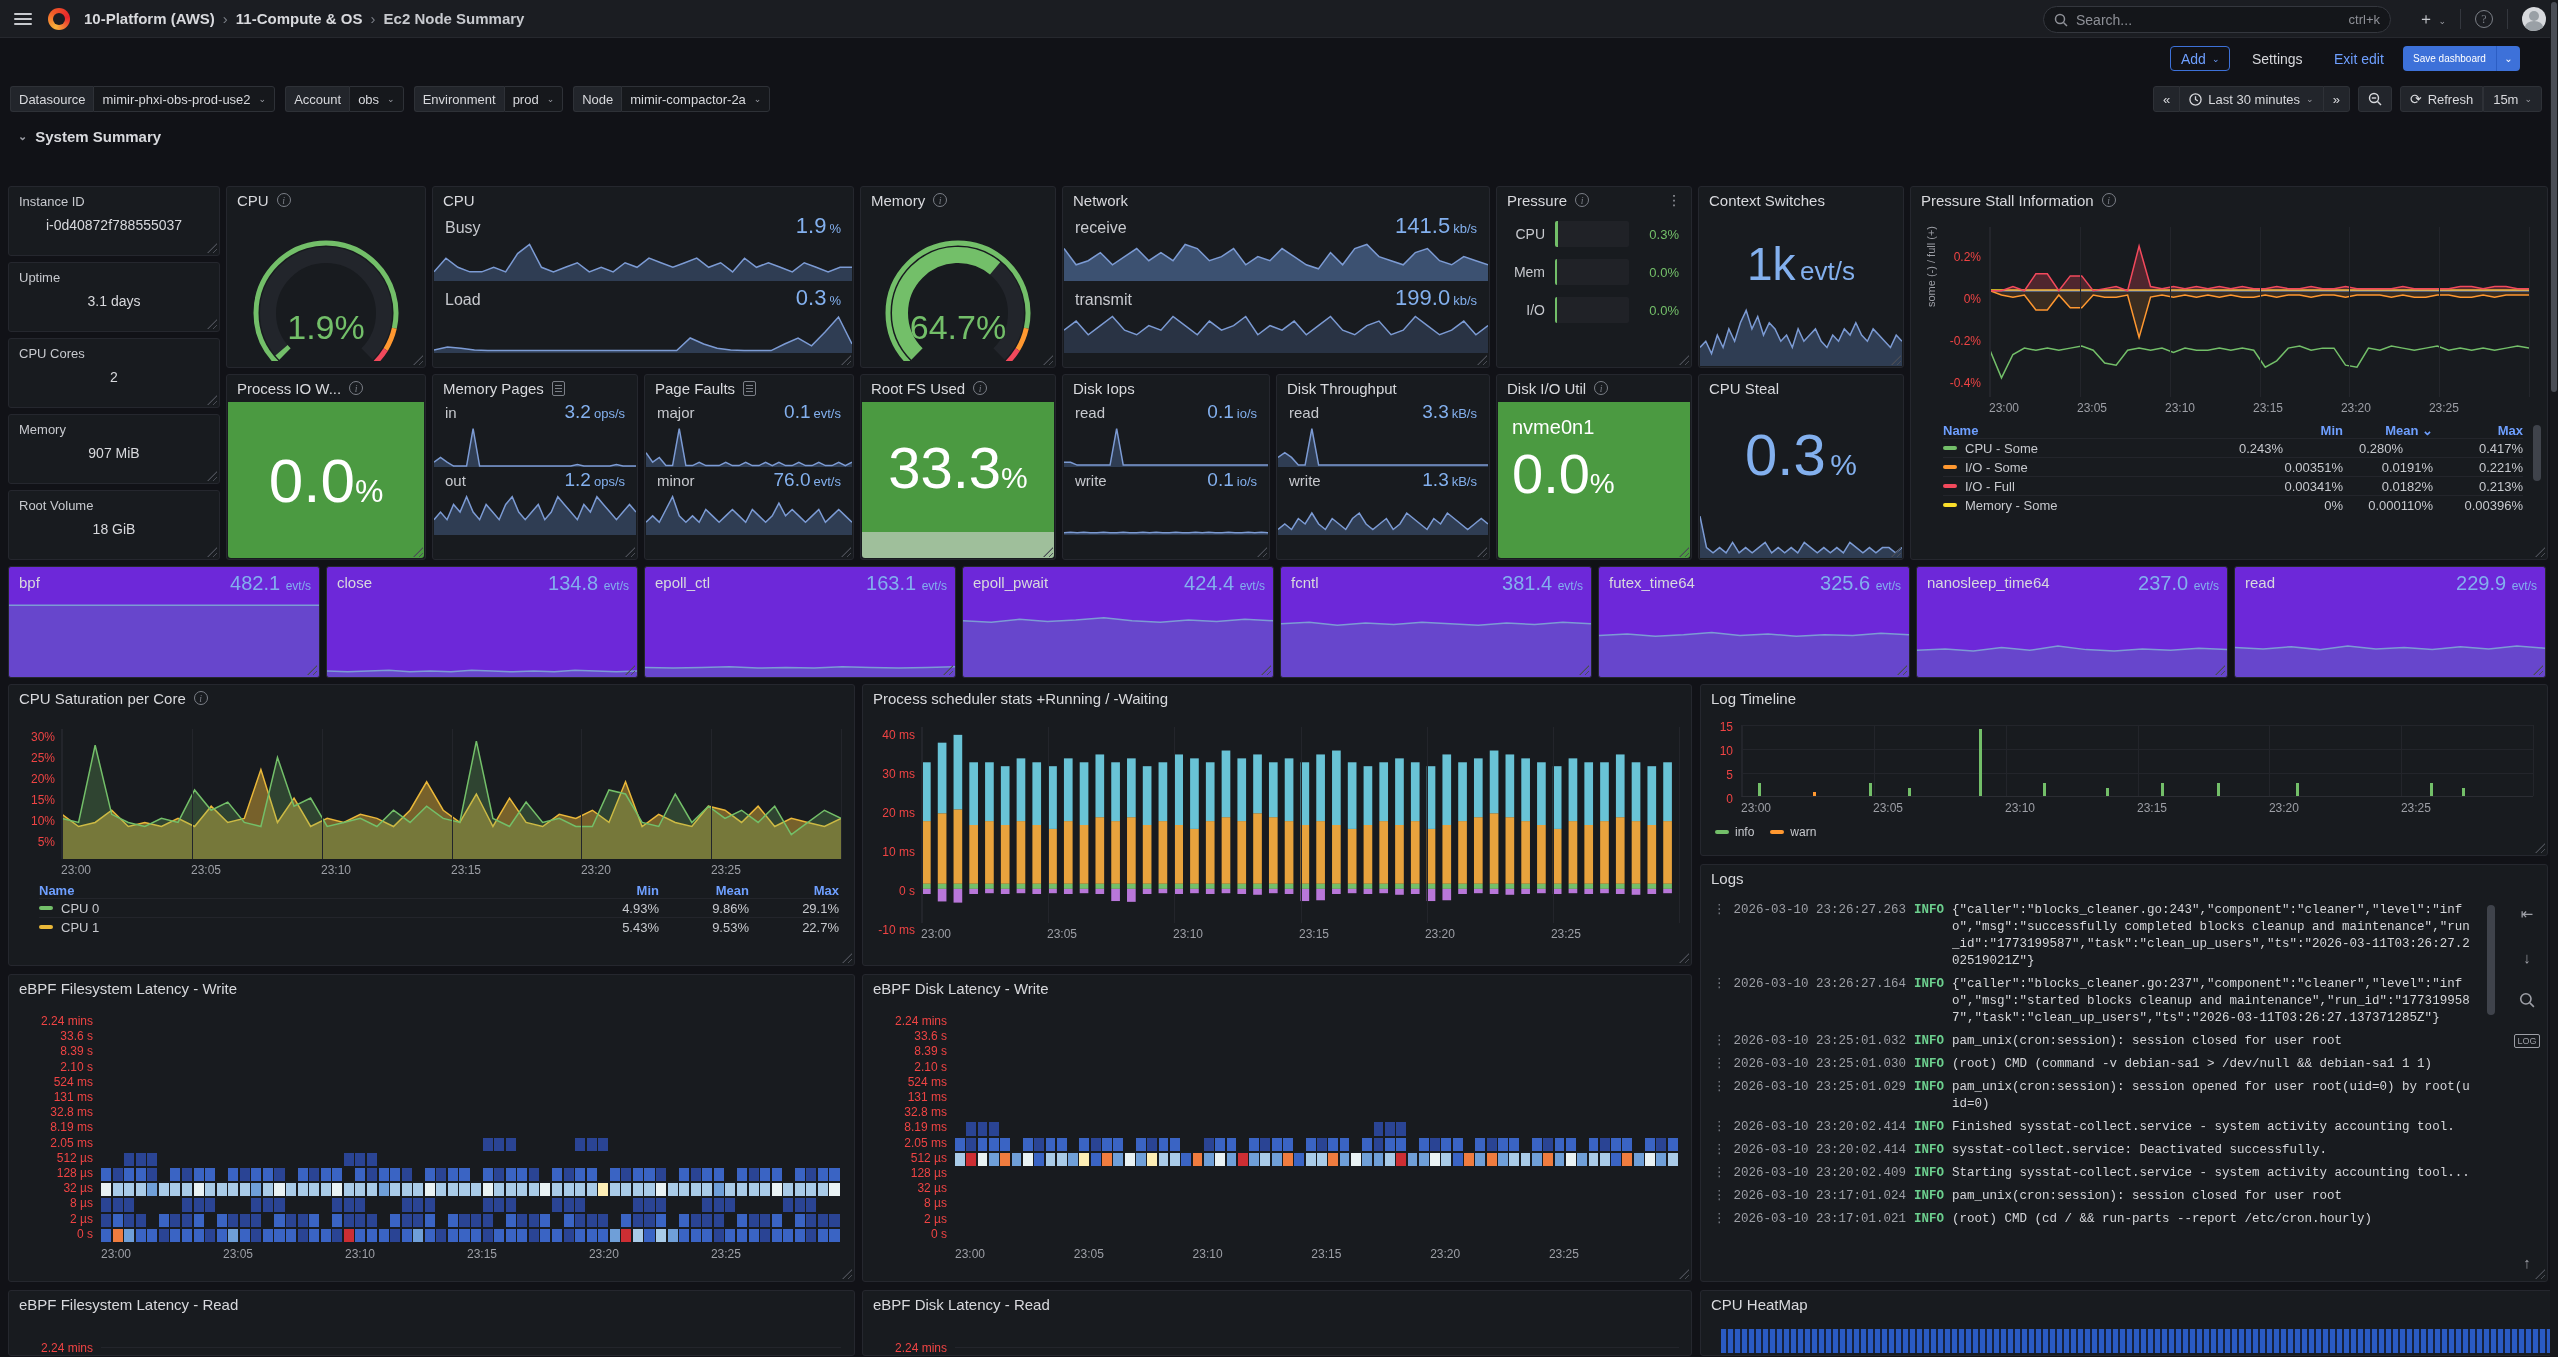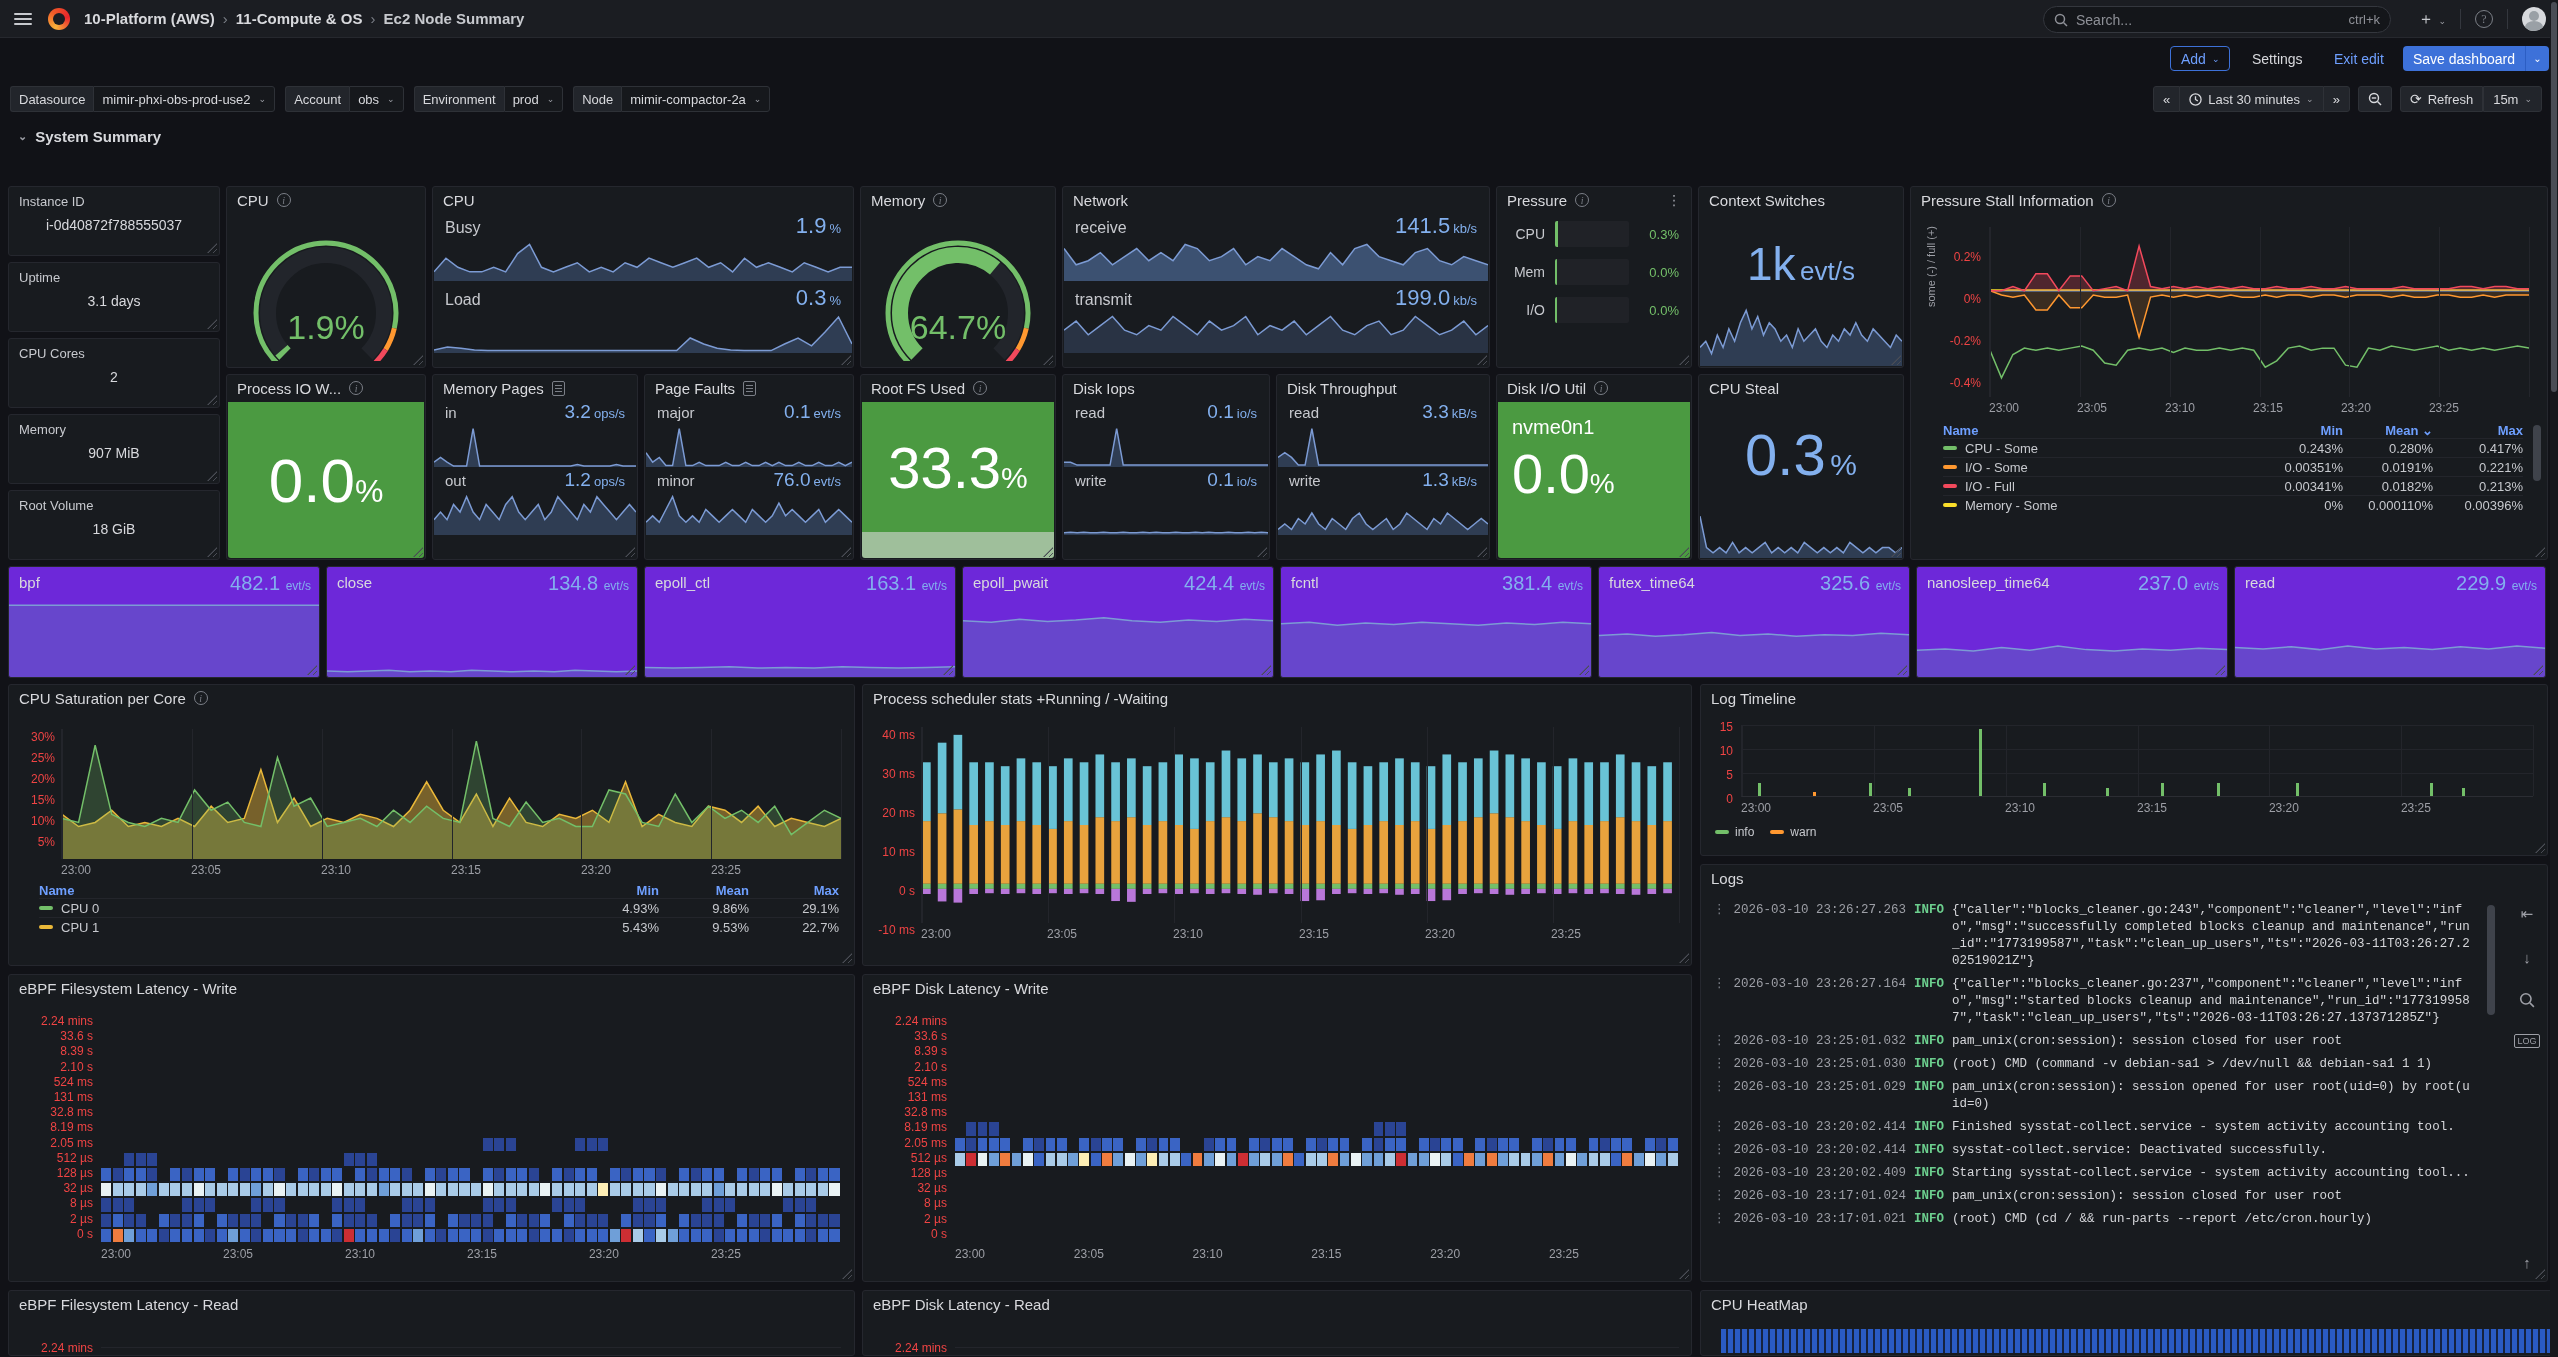--- a/index.html
+++ b/index.html
@@ -23,21 +23,21 @@
   .vdiv { width:1px; height:20px; background:#34373e; }
   .avatar { width:24px; height:24px; border-radius:50%; background:#d7d9dd; position:relative; overflow:hidden; }
   .avatar::before{content:"";position:absolute;left:7px;top:4px;width:10px;height:10px;border-radius:50%;background:#9aa0a6;}
   .avatar::after{content:"";position:absolute;left:3px;top:14px;width:18px;height:12px;border-radius:50%;background:#9aa0a6;}
   
   #actionrow { position:absolute; left:0; top:38px; width:2558px; height:40px; background:#111217; }
   .btn-outline { position:absolute; top:8px; height:25px; border:1px solid #3d71d9; color:#6e9fff; border-radius:4px;
     display:flex; align-items:center; padding:0 10px; gap:6px; font-size:14px; cursor:pointer; background:transparent; }
   .txtbtn { position:absolute; top:8px; height:25px; display:flex; align-items:center; font-size:14px; cursor:pointer; }
   .savegrp { position:absolute; top:8px; height:25px; display:flex; cursor:pointer; }
-  .savemain { background:#3d71d9; color:#fff; font-size:14px; display:flex; align-items:center; padding:0 10px; border-radius:4px 0 0 4px; }
+  .savemain { background:#3d71d9; color:#fff; font-size:10px; display:flex; align-items:center; padding:0 10px; border-radius:4px 0 0 4px; }
   .savecaret { background:#3d71d9; color:#fff; width:24px; display:flex; align-items:center; justify-content:center; border-left:1px solid #2c5ec4; border-radius:0 4px 4px 0; font-size:10px; }
   #toolbar { position:absolute; left:0; top:78px; width:2558px; height:44px; }
   .vargrp { display:flex; height:26px; }
   .varlabel { background:#22252b; border:1px solid #2e3137; border-right:none; color:#d8d9dd; font-size:13px;
     display:flex; align-items:center; padding:0 8px; border-radius:3px 0 0 3px; }
   .varval { background:#16181c; border:1px solid #2e3137; color:#d8d9dd; font-size:13px; display:flex; align-items:center;
     padding:0 8px; gap:8px; border-radius:0 3px 3px 0; cursor:pointer; }
   .caret { font-size:9px; color:#9d9fa6; }
   .tbtn { background:#22252b; border:1px solid #2e3137; color:#d8d9dd; height:26px; display:flex; align-items:center;
     padding:0 9px; font-size:13px; gap:6px; cursor:pointer; }
@@ -390,21 +390,21 @@
       <span>23:20</span>
       <span>23:25</span>
     </div>
   <div class="abs" style="left:32px;top:236px;width:580px" id="psi-legend">
       <div class="legendhdr">
         <span class="lcol-name">Name</span>
         <span class="lcol">Min</span>
         <span class="lcol">Mean ⌄</span>
         <span class="lcol">Max</span>
       </div>
-      <div class="legendrow" style="height: 19px;">
+      <div class="legendrow" style="height: 19px; gap: 30px;">
         <span class="lcol-name">
           <span class="sw" style="background: rgb(115, 191, 105);"></span>
           <span>CPU - Some</span>
         </span>
         <span class="lcol">0.243%</span>
         <span class="lcol">0.280%</span>
         <span class="lcol">0.417%</span>
       </div>
       <div class="legendrow" style="height: 19px;">
         <span class="lcol-name">

